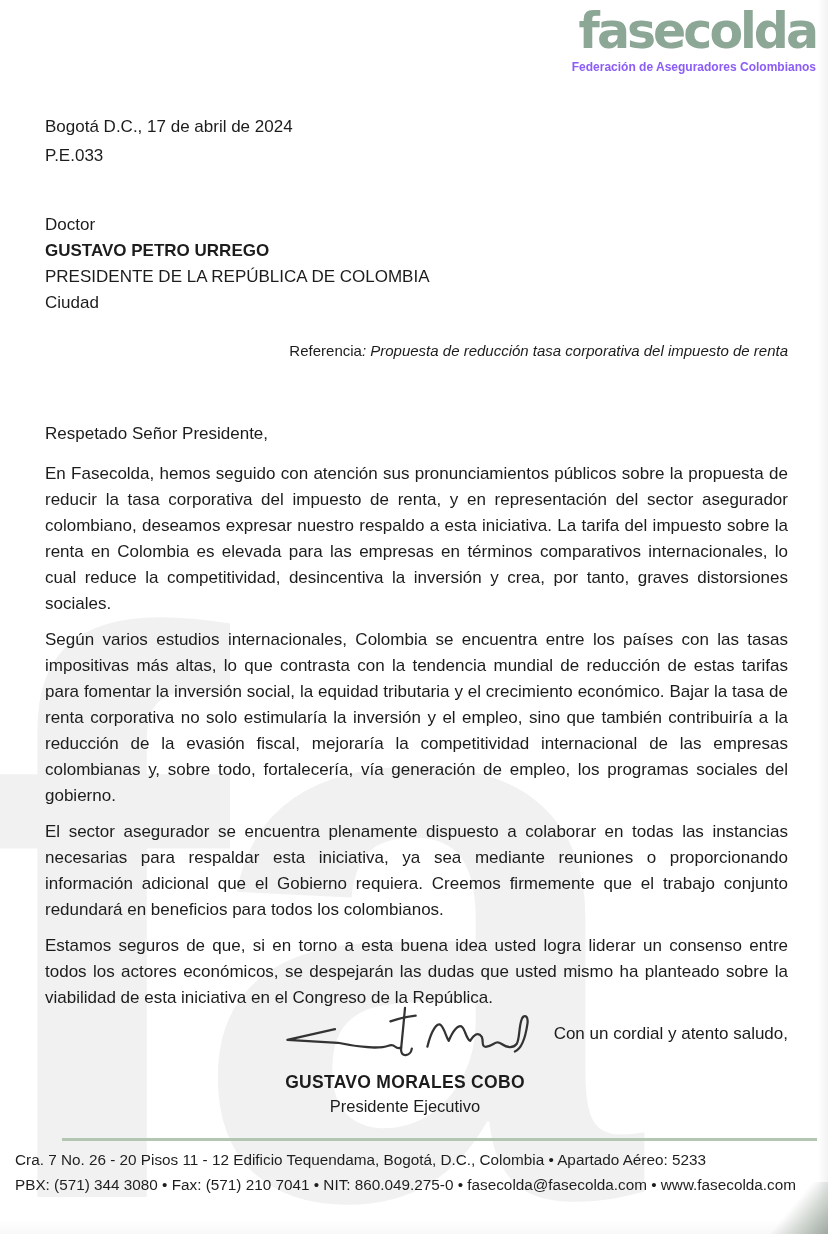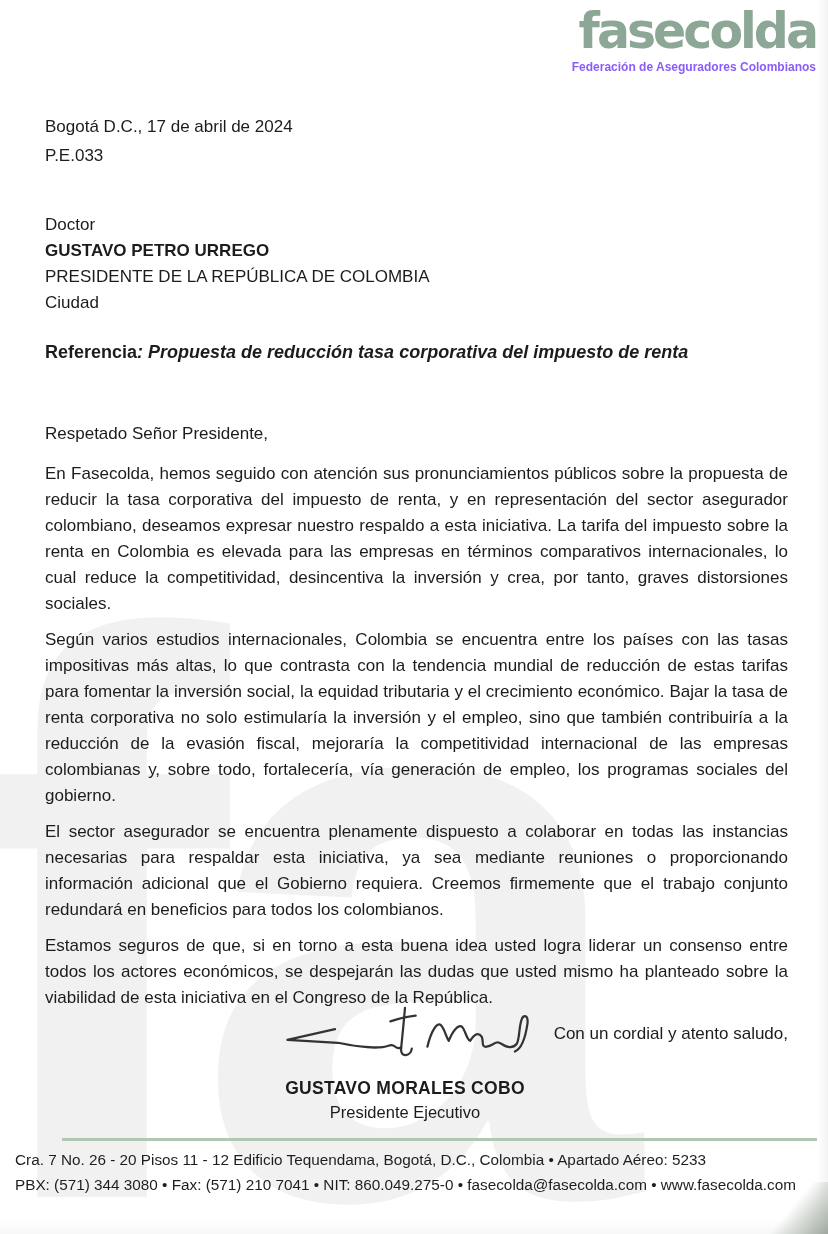--- a/index.html
+++ b/index.html
@@ -32,35 +32,35 @@
     display:block; margin-top:2px; font-size:12px; font-weight:bold;
     color:#8b5cf6; letter-spacing:0px;
   }
 
   .date-block{ position:absolute; left:45px; top:112px; font-size:17px; line-height:29px; }
   .recipient-block{ position:absolute; left:45px; top:212px; font-size:17px; line-height:26px; }
   .bold{ font-weight:bold; }
 
   .reference-line{
     position:absolute; left:45px; top:342px; width:743px;
-    text-align:left; font-size:18px; font-weight:bold;
+    text-align:right; font-size:15px; font-weight:normal;
   }
   .ref-subject{ font-style:italic; }
 
   .letter-body{
     position:absolute; left:45px; top:421px; width:743px;
     font-size:17px; line-height:26px; text-align:justify;
   }
   .letter-body p{ margin-bottom:10px; }
   .letter-body .greeting{ margin-bottom:14px; text-align:left; }
   .letter-body .closing{ text-align:right; margin-bottom:12px; }
 
   .signature-block{ position:absolute; left:230px; top:1000px; width:350px; text-align:center; }
   .signature-block svg{ display:block; margin:0 auto; }
-  .signer-name{ font-size:17.5px; font-weight:bold; margin-top:8px; letter-spacing:0.3px; }
+  .signer-name{ font-size:17.5px; font-weight:bold; margin-top:2px; letter-spacing:0.3px; }
   .signer-title{ font-size:16.5px; margin-top:4px; }
 
   .footer-rule{
     position:absolute; left:62px; top:1138px; width:755px; height:3px;
     background:#b3c6b2; border:none;
   }
   .page-footer{
     position:absolute; left:15px; right:13px; top:1147px;
     text-align:left; font-size:15.3px; line-height:25px; color:#1e1e1e;
   }

